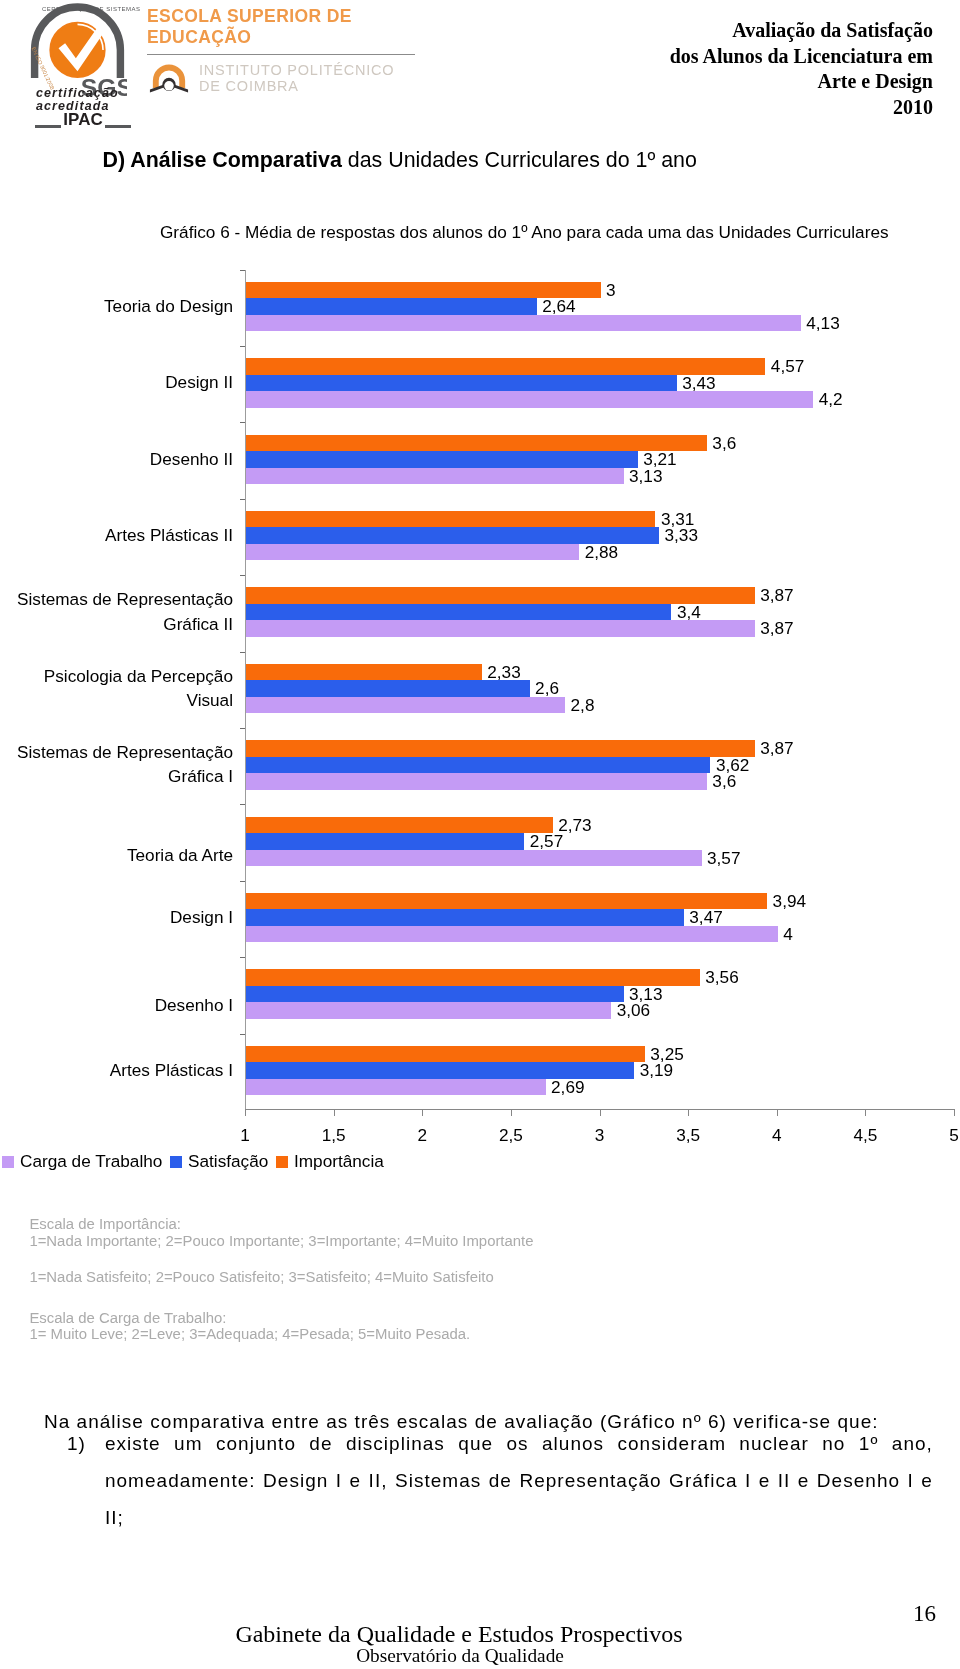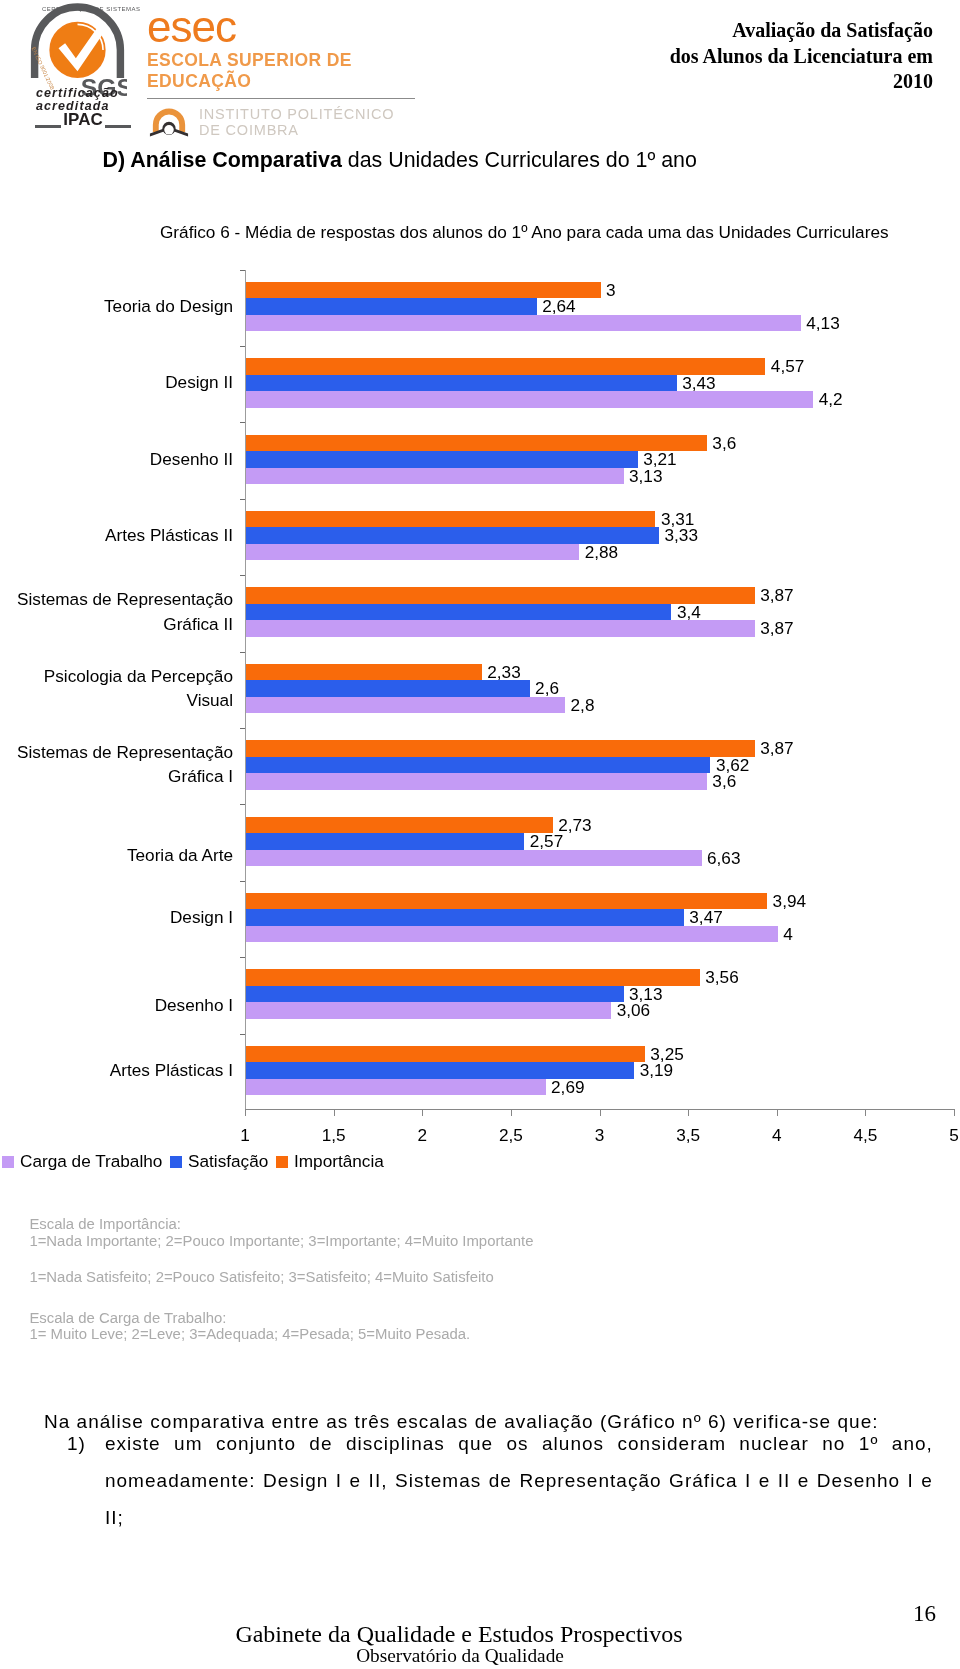--- a/index.html
+++ b/index.html
@@ -100,40 +100,40 @@
       <div class="sgs-cert1">certificação</div>
       <div class="sgs-cert2">acreditada</div>
       <div class="sgs-ipac-row">
         <span class="ipac-rule-l"></span>
         <span class="ipac-txt">IPAC</span>
         <span class="ipac-rule-r"></span>
       </div>
     </div>
 
     <div class="esec-block">
-      <div class="esec-word">esec</div>
       <div class="esec-sub">ESCOLA SUPERIOR DE EDUCAÇÃO</div>
       <div class="esec-rule"></div>
       <div class="ipc-row">
         <svg class="ipc-mark" viewBox="0 0 60 42" width="60" height="42">
           <path d="M8 34 L8 24 A22 22 0 0 1 52 24 L52 34 L44 34 L44 24 A14 14 0 0 0 16 24 L16 34 Z" fill="#E98A2B"></path>
           <path d="M4 36 L24 29 L36 29 L56 36 L56 40 L36 33 L24 33 L4 40 Z" fill="#231F20"></path>
           <circle cx="30" cy="29" r="9" fill="#231F20"></circle>
           <circle cx="30" cy="31" r="6.5" fill="#ffffff"></circle>
         </svg>
         <div class="ipc-txt">
           <div>INSTITUTO POLITÉCNICO</div>
           <div>DE COIMBRA</div>
         </div>
       </div>
     </div>
 
     <div class="doc-title">
       <div>Avaliação da Satisfação</div>
       <div>dos Alunos da Licenciatura em</div>
+      <div>Arte e Design</div>
       <div>2010</div>
     </div>
   </div>
 
   <div class="section-title">
     <span class="st-bold">D) Análise Comparativa</span><span class="st-rest"> das Unidades Curriculares do 1º ano</span>
   </div>
 
   <div class="chart">
     <div class="chart-title">Gráfico 6 -  Média de respostas dos alunos do 1º Ano para cada uma das Unidades Curriculares</div>
@@ -202,21 +202,21 @@
           <div class="bar" style="background: rgb(43, 94, 235); width: 464.395px; top: 487.155px; left: 1px;"></div>
           <div class="blabel" style="left: 470.895px; top: 487.155px;">3,62</div>
           <div class="bar" style="background: rgb(196, 155, 245); width: 460.85px; top: 503.655px; left: 1px;"></div>
           <div class="blabel" style="left: 467.35px; top: 503.655px;">3,6</div>
           <div class="tick" style="top: 534.864px;"></div>
           <div class="bar" style="background: rgb(249, 107, 10); width: 306.642px; top: 547.064px; left: 1px;"></div>
           <div class="blabel" style="left: 313.142px; top: 547.064px;">2,73</div>
           <div class="bar" style="background: rgb(43, 94, 235); width: 278.282px; top: 563.564px; left: 1px;"></div>
           <div class="blabel" style="left: 284.782px; top: 563.564px;">2,57</div>
           <div class="bar" style="background: rgb(196, 155, 245); width: 455.532px; top: 580.064px; left: 1px;"></div>
-          <div class="blabel" style="left: 462.032px; top: 580.064px;">6,63</div>
+          <div class="blabel" style="left: 462.032px; top: 580.064px;">3,57</div>
           <div class="tick" style="top: 611.273px;"></div>
           <div class="bar" style="background: rgb(249, 107, 10); width: 521.115px; top: 623.473px; left: 1px;"></div>
           <div class="blabel" style="left: 527.615px; top: 623.473px;">3,94</div>
           <div class="bar" style="background: rgb(43, 94, 235); width: 437.808px; top: 639.973px; left: 1px;"></div>
           <div class="blabel" style="left: 444.308px; top: 639.973px;">3,47</div>
           <div class="bar" style="background: rgb(196, 155, 245); width: 531.75px; top: 656.473px; left: 1px;"></div>
           <div class="blabel" style="left: 538.25px; top: 656.473px;">4</div>
           <div class="tick" style="top: 687.682px;"></div>
           <div class="bar" style="background: rgb(249, 107, 10); width: 453.76px; top: 699.882px; left: 1px;"></div>
           <div class="blabel" style="left: 460.26px; top: 699.882px;">3,56</div>

